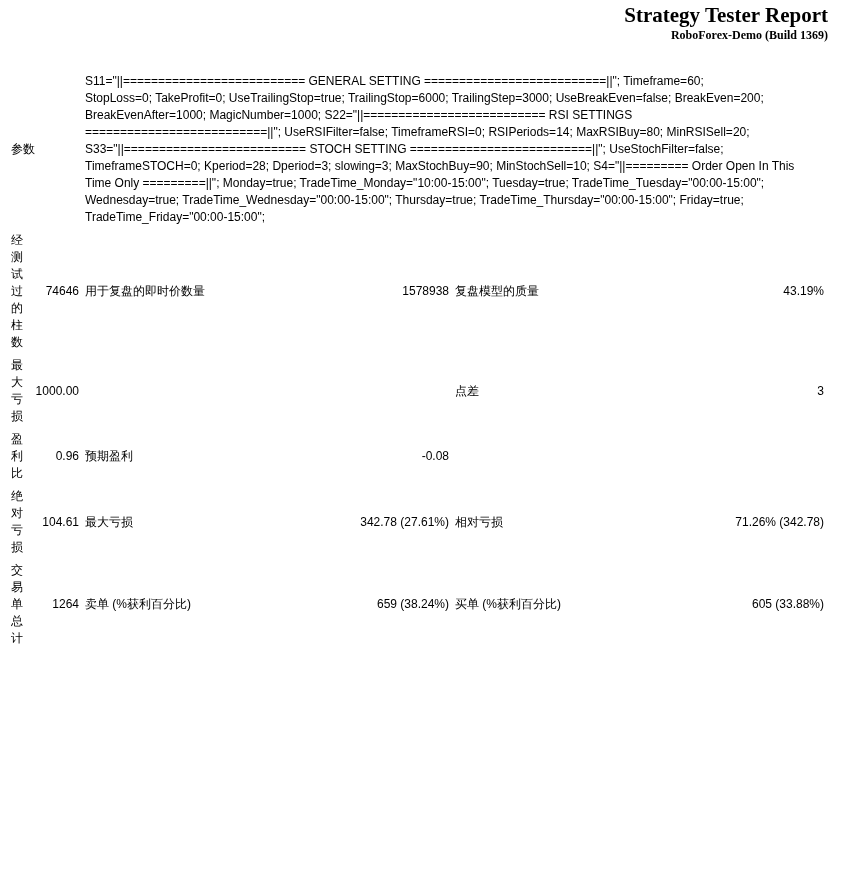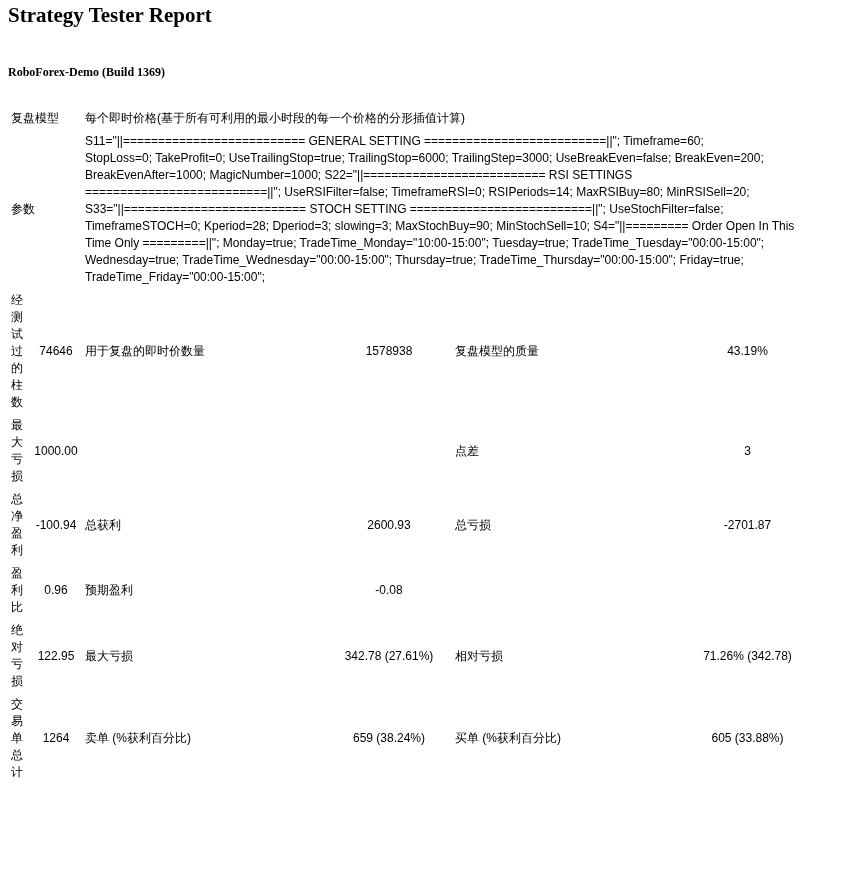--- a/index.html
+++ b/index.html
@@ -8,46 +8,46 @@
     color: #000000;
     font-family: "Liberation Sans", sans-serif;
     font-size: 12px;
     width: 862px;
     height: 893px;
     overflow: hidden;
   }
   .titles {
     width: 820px;
     margin: 2px 0 0 8px;
-    text-align: left;
+    text-align: right;
     font-family: "Liberation Serif", serif;
     font-weight: bold;
   }
   .t1 { font-size: 21px; line-height: 26px; }
   .t2 { font-size: 17px; line-height: 22px; }
-  .t3 { font-size: 12px; line-height: 15px; margin-top: 37px; }
+  .t3 { font-size: 12px; line-height: 15px; }
   table.rpt {
     border-collapse: collapse;
     table-layout: fixed;
     width: 819px;
     margin: 27px 0 0 8px;
   }
   table.rpt td {
     box-sizing: border-box;
     padding: 3px;
     vertical-align: middle;
     line-height: 17px;
     font-size: 12px;
     word-break: break-all;
     overflow: visible;
   }
   td.ilbl { word-break: keep-all; white-space: nowrap; }
   td.ival { word-break: normal; white-space: nowrap; }
   td.hdr  { word-break: break-all; }
-  td.val  { text-align: center; white-space: nowrap; word-break: normal; }
+  td.val  { text-align: right; white-space: nowrap; word-break: normal; }
   td.lab  { word-break: normal; white-space: nowrap; }
   td.param {
     white-space: pre;
     font-size: 11.5px;
     line-height: 14.4px;
     word-break: normal;
   }
 </style>
 </head>
 <body>
@@ -61,24 +61,20 @@
   <colgroup>
     <col style="width:22px">
       <col style="width:52px">
       <col style="width:244px">
     <col style="width:126px">
       <col style="width:216px">
       <col style="width:159px">
   </colgroup>
 
   <tbody>
-  <tr>
-    <td class="ilbl" colspan="2">复盘模型</td>
-    <td class="ival" colspan="4">每个即时价格(基于所有可利用的最小时段的每一个价格的分形插值计算)</td>
-  </tr>
   <tr>
     <td class="ilbl" colspan="2">参数</td>
     <td class="param" colspan="4">S11="||========================== GENERAL SETTING ==========================||"; Timeframe=60;
 StopLoss=0; TakeProfit=0; UseTrailingStop=true; TrailingStop=6000; TrailingStep=3000; UseBreakEven=false; BreakEven=200;
 BreakEvenAfter=1000; MagicNumber=1000; S22="||========================== RSI SETTINGS
 ==========================||"; UseRSIFilter=false; TimeframeRSI=0; RSIPeriods=14; MaxRSIBuy=80; MinRSISell=20;
 S33="||========================== STOCH SETTING ==========================||"; UseStochFilter=false;
 TimeframeSTOCH=0; Kperiod=28; Dperiod=3; slowing=3; MaxStochBuy=90; MinStochSell=10; S4="||========= Order Open In This
 Time Only =========||"; Monday=true; TradeTime_Monday="10:00-15:00"; Tuesday=true; TradeTime_Tuesday="00:00-15:00";
 Wednesday=true; TradeTime_Wednesday="00:00-15:00"; Thursday=true; TradeTime_Thursday="00:00-15:00"; Friday=true;
@@ -95,38 +91,30 @@
   </tr>
   <tr>
     <td class="hdr">最大亏损</td>
     <td class="val">1000.00</td>
     <td class="lab"></td>
     <td class="val"></td>
     <td class="lab">点差</td>
     <td class="val">3</td>
   </tr>
   <tr>
-    <td class="hdr">总净盈利</td>
-    <td class="val">-100.94</td>
-    <td class="lab">总获利</td>
-    <td class="val">2600.93</td>
-    <td class="lab">总亏损</td>
-    <td class="val">-2701.87</td>
-  </tr>
-  <tr>
     <td class="hdr">盈利比</td>
     <td class="val">0.96</td>
     <td class="lab">预期盈利</td>
     <td class="val">-0.08</td>
     <td class="lab"></td>
     <td class="val"></td>
   </tr>
   <tr>
     <td class="hdr">绝对亏损</td>
-    <td class="val">122.95</td>
+    <td class="val">104.61</td>
     <td class="lab">最大亏损</td>
     <td class="val">342.78 (27.61%)</td>
     <td class="lab">相对亏损</td>
     <td class="val">71.26% (342.78)</td>
   </tr>
   <tr>
     <td class="hdr">交易单总计</td>
     <td class="val">1264</td>
     <td class="lab">卖单 (%获利百分比)</td>
     <td class="val">659 (38.24%)</td>

